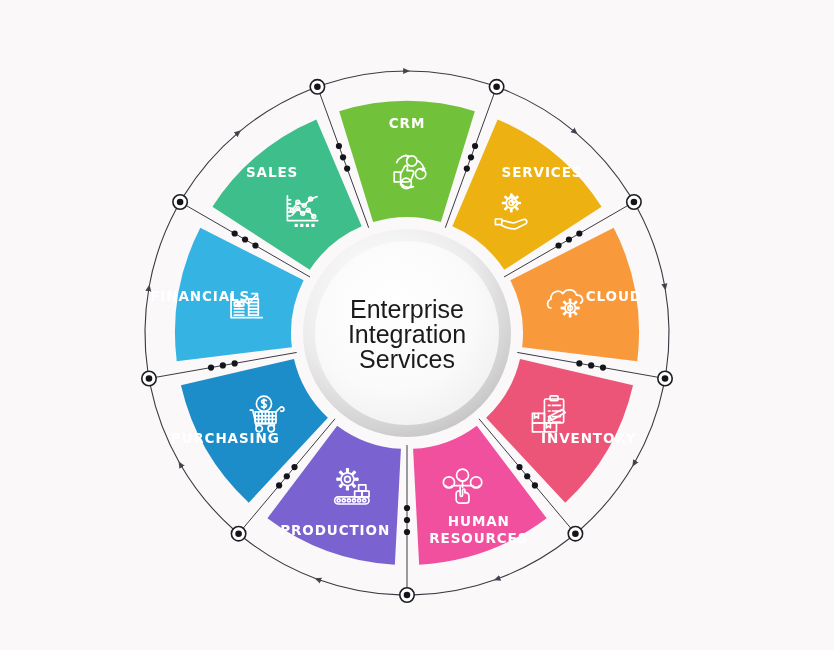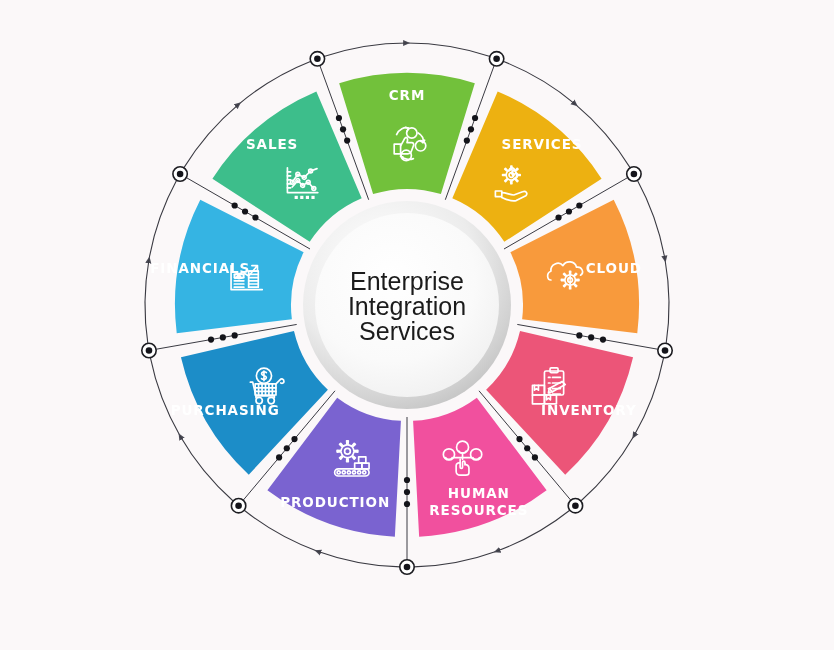--- a/index.html
+++ b/index.html
@@ -3,21 +3,21 @@
 <meta charset="utf-8">
 <style>
   html,body{margin:0;padding:0;}
   body{
     width:834px;height:650px;
     background:#fbf8f9;
     font-family:"DejaVu Sans", sans-serif;
     overflow:hidden;
     position:relative;
   }
-  #stage{position:absolute;inset:0;}
+  #stage{position:absolute;inset:0;margin-top:28px;}
   svg#wheel{display:block;width:834px;height:650px;}
 
   .seg-label{
     font-family:"DejaVu Sans", sans-serif;
     font-weight:bold;
     fill:#ffffff;
     text-anchor:middle;
     letter-spacing:0.9px;
   }
   .center-text{

